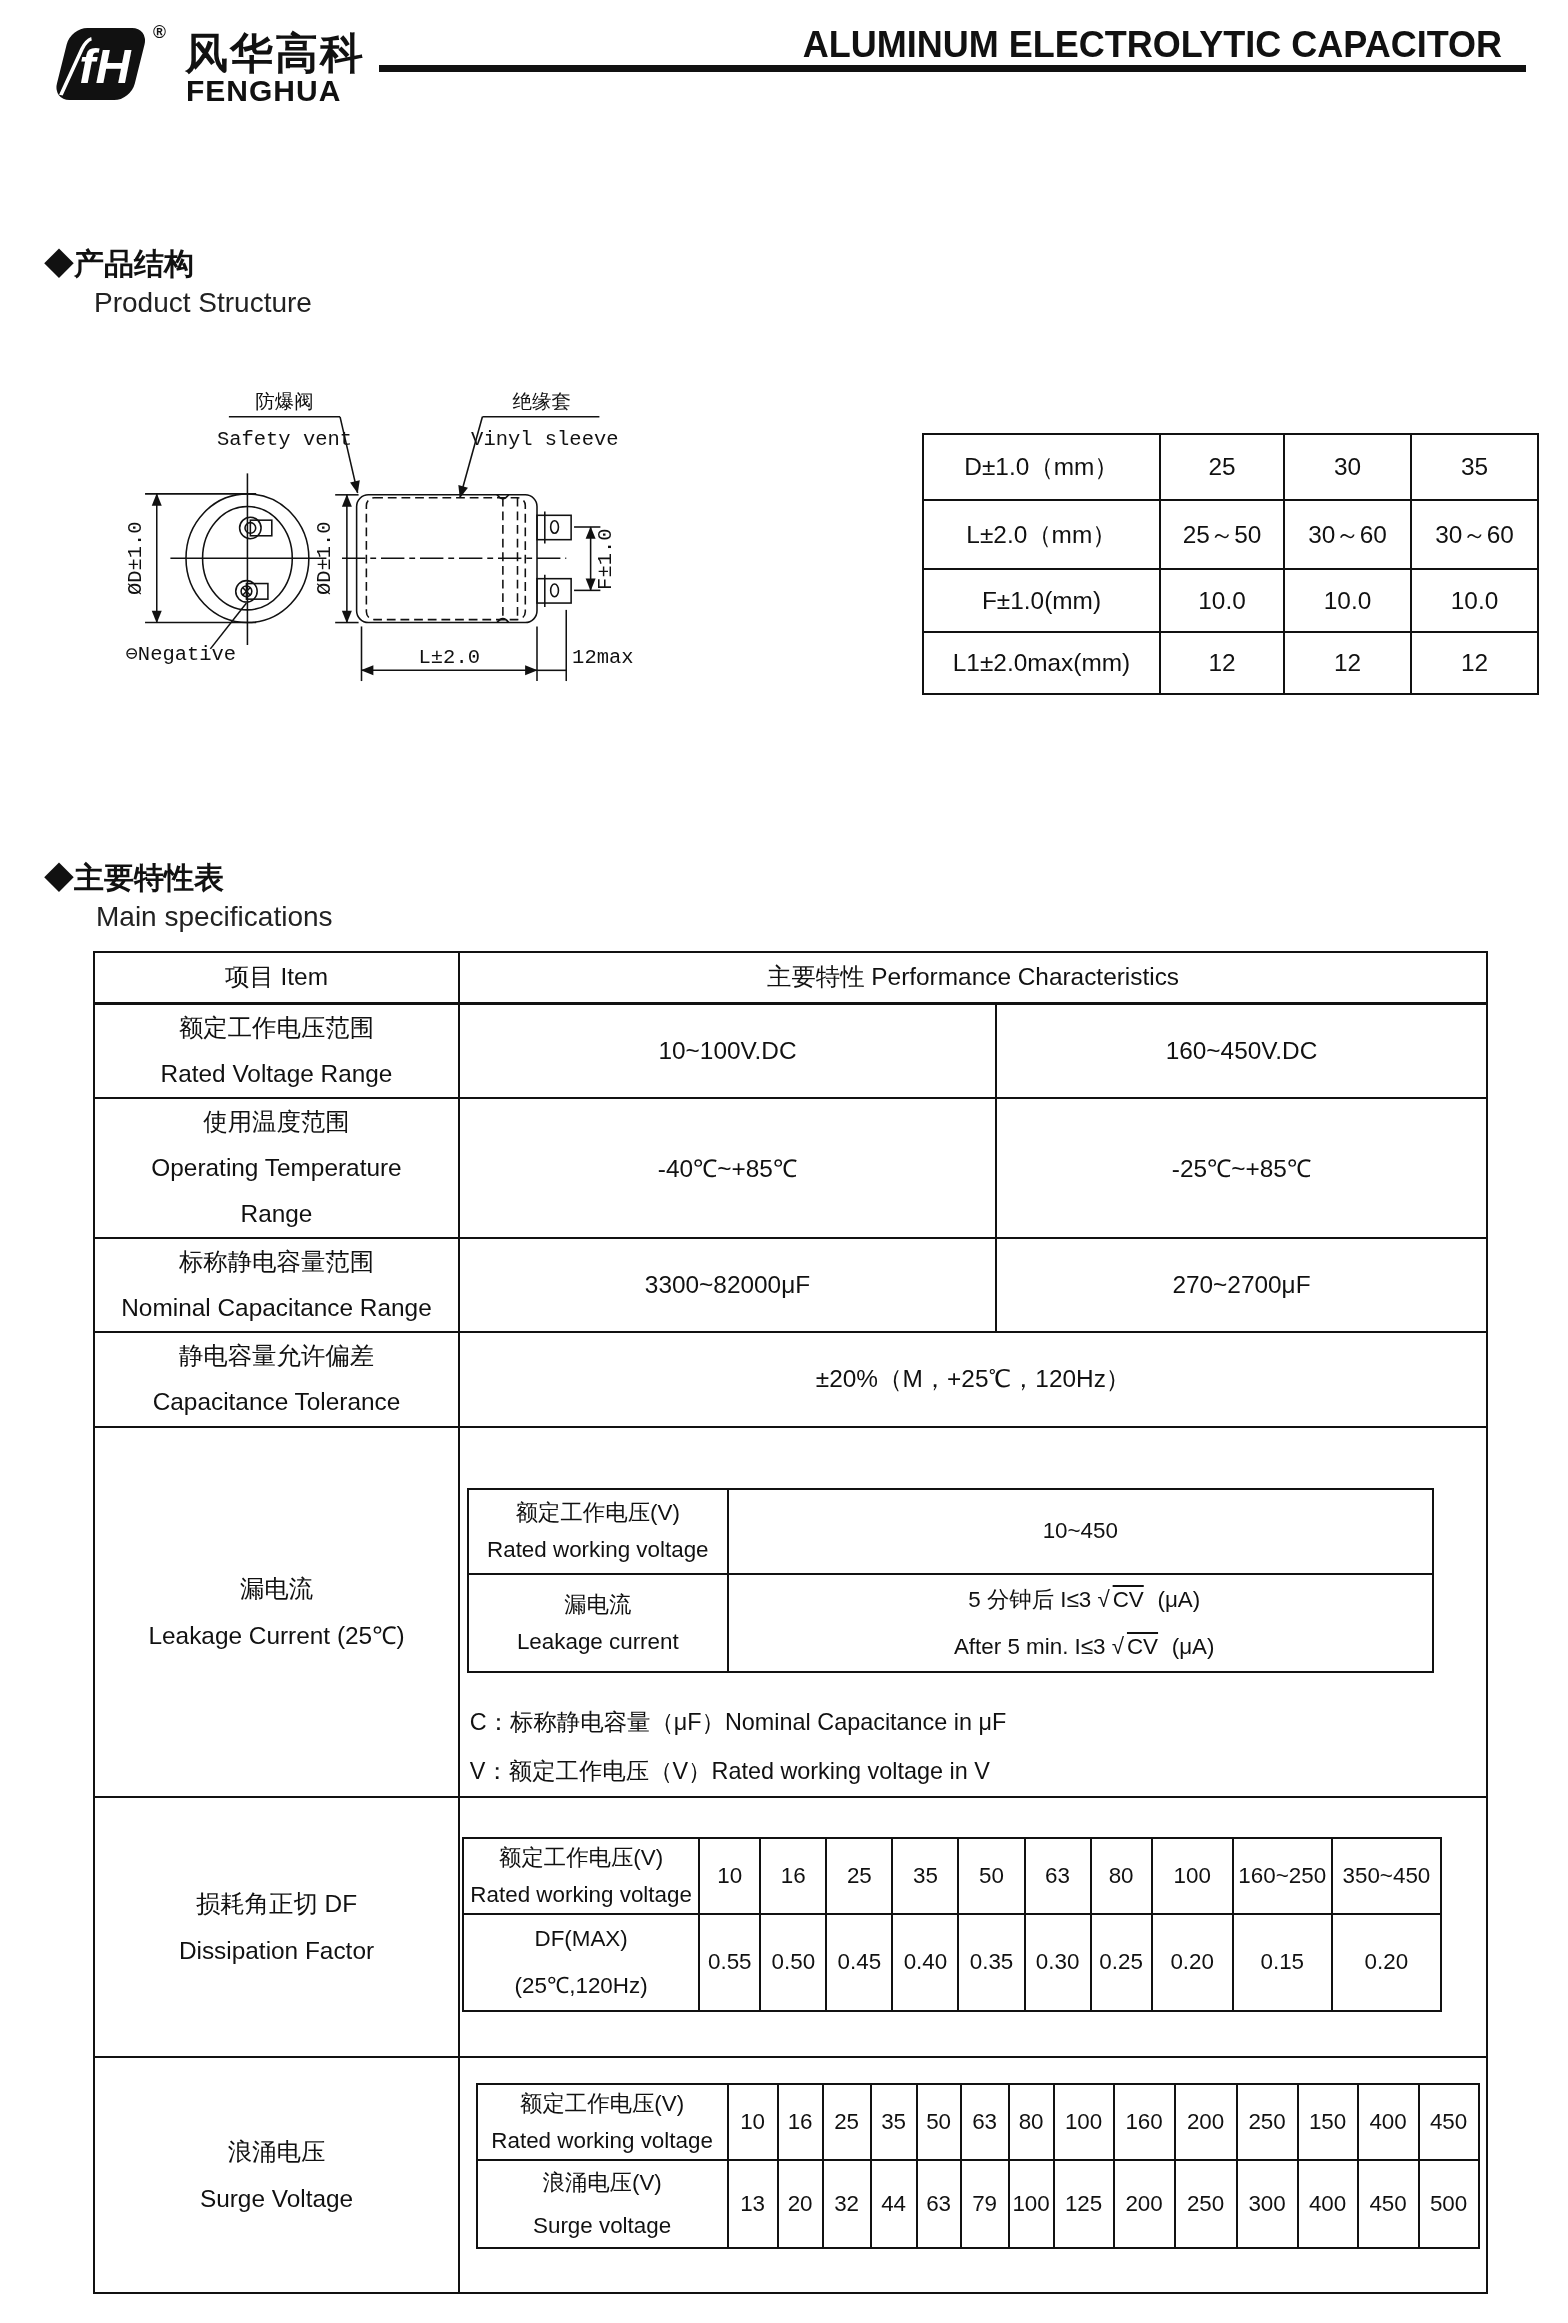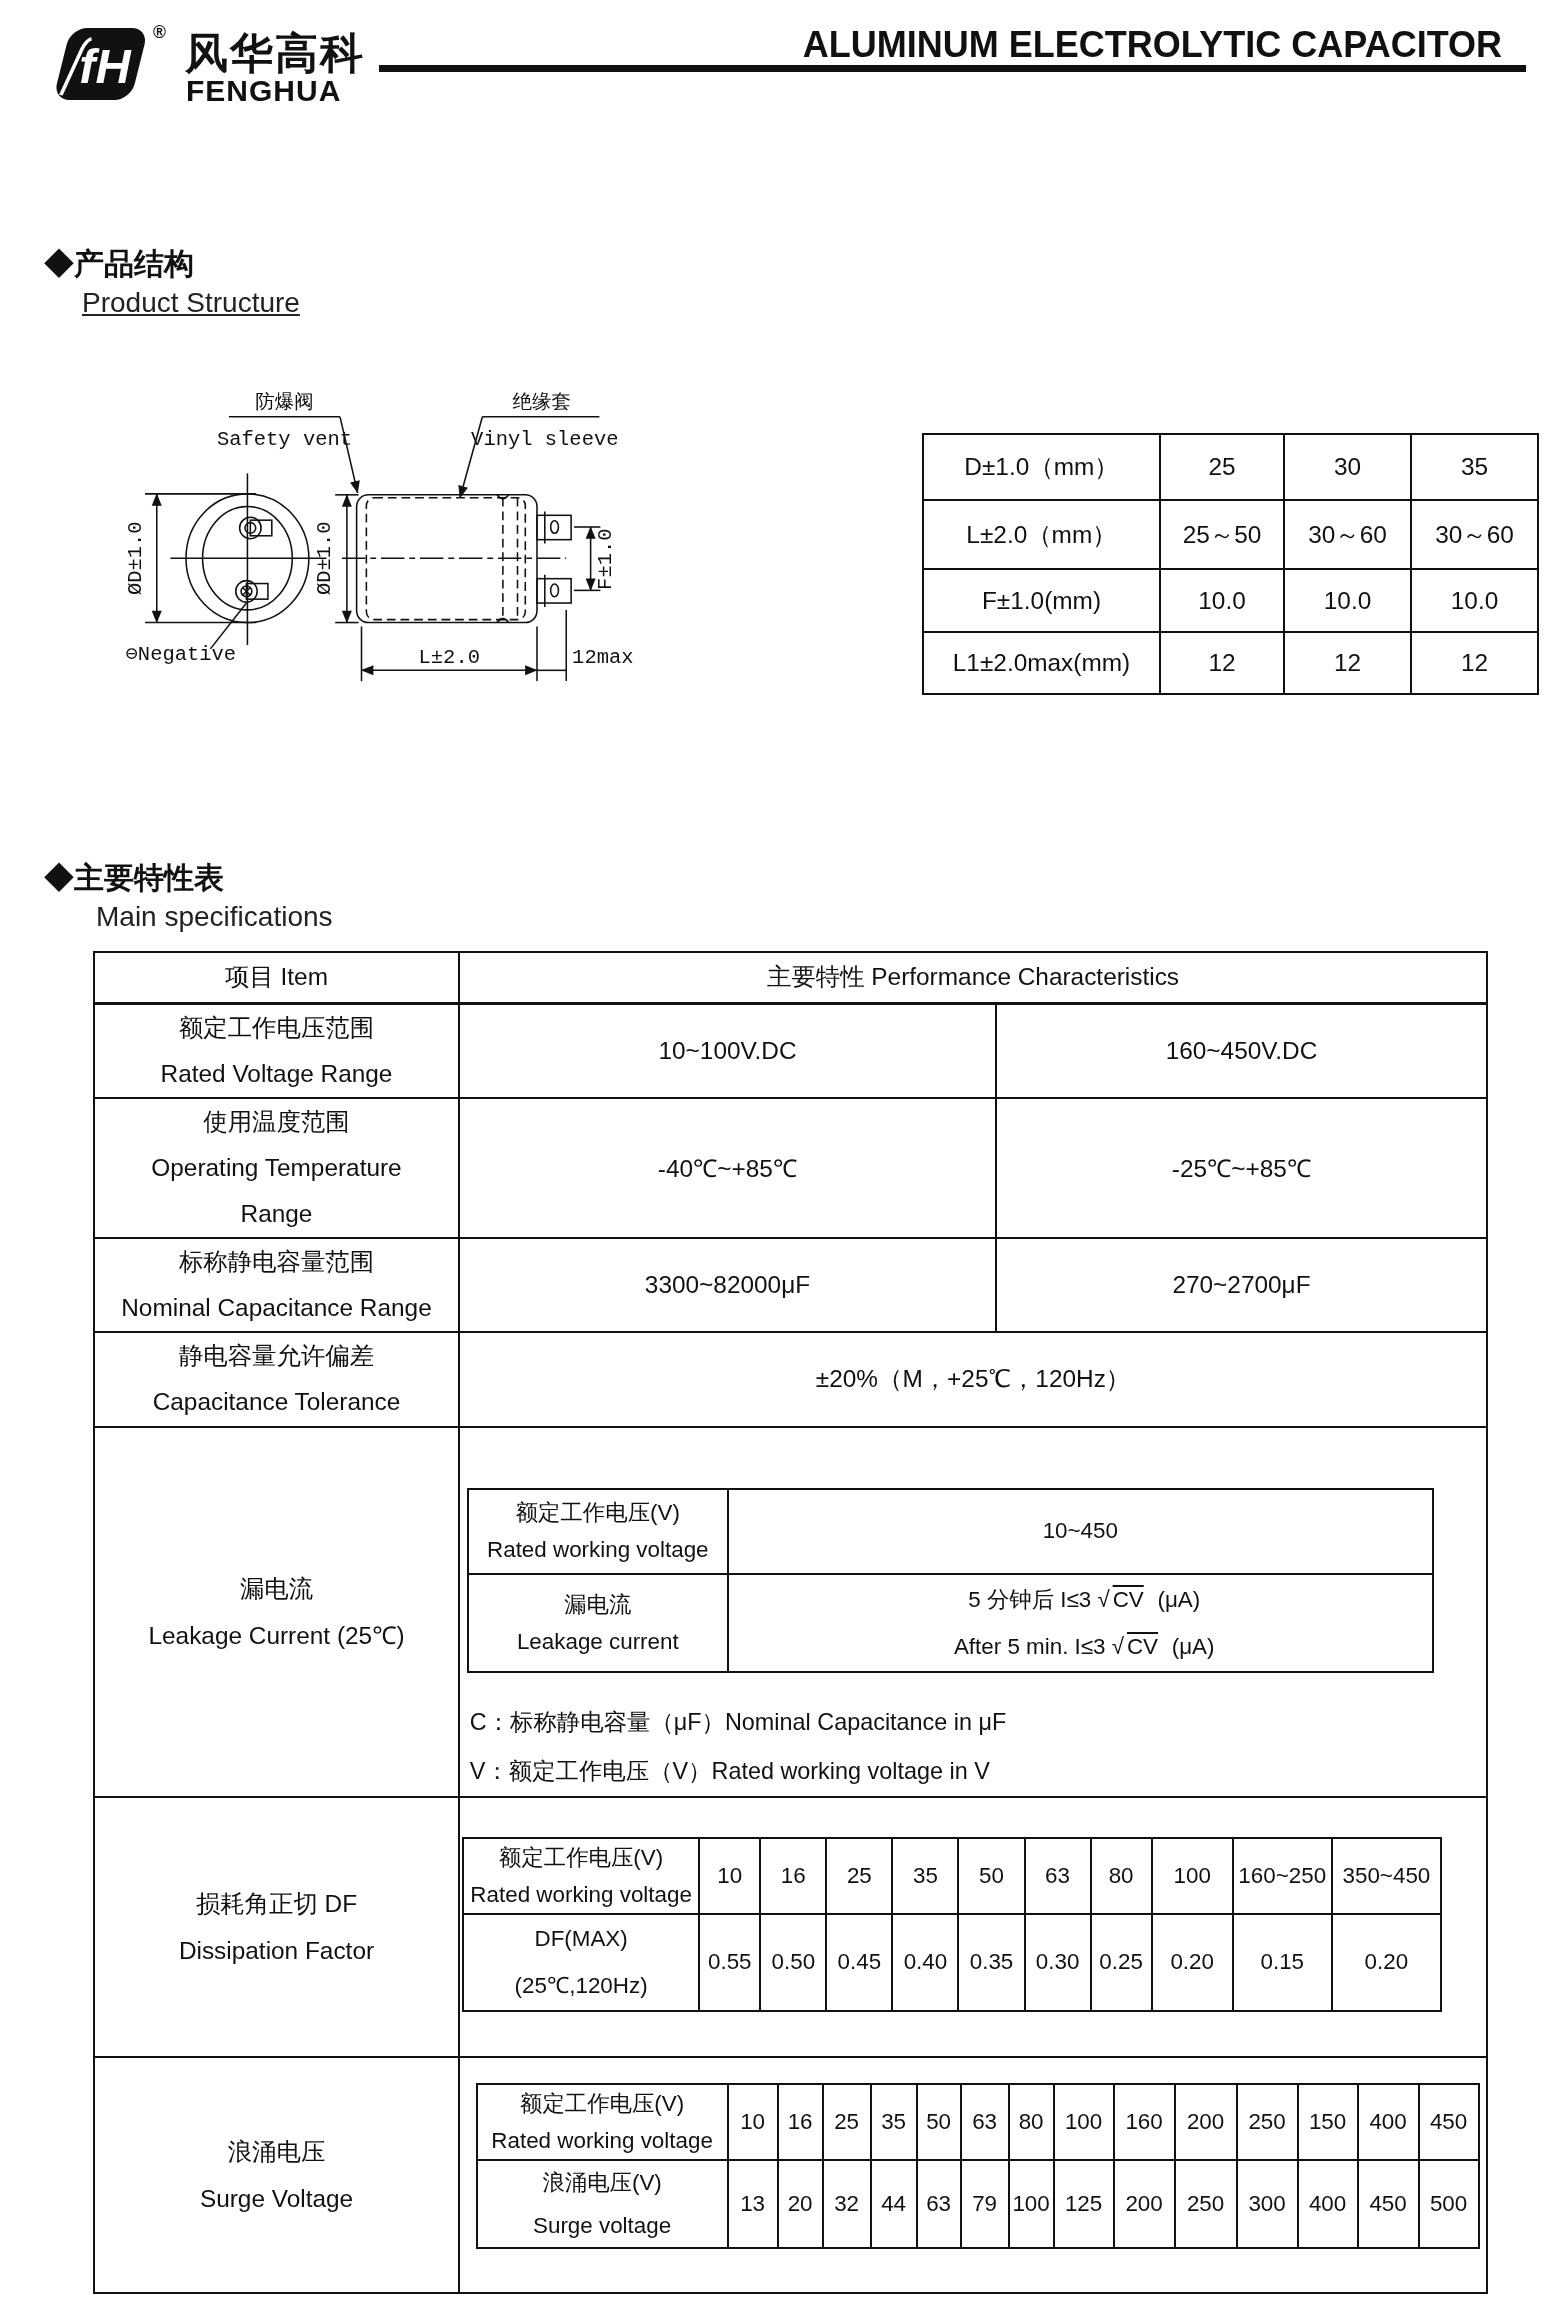--- a/index.html
+++ b/index.html
@@ -12,21 +12,21 @@
   .reg-mark{position:absolute;left:153px;top:21.5px;font-size:17.6px;font-weight:bold;}
   .brand-cn{position:absolute;left:185px;top:25px;font-size:43px;font-weight:bold;letter-spacing:2px;}
   .brand-en{position:absolute;left:186px;top:74px;font-size:30px;font-weight:700;letter-spacing:1px;}
   .doc-title{position:absolute;right:66px;top:24.4px;font-size:36px;font-weight:bold;letter-spacing:0px;}
   .header-rule{position:absolute;left:379px;top:65px;width:1147px;height:6.8px;background:#111;}
 
   
   .sec-cn{font-size:30px;font-weight:bold;}
   .sec-en{font-size:28px;color:#222;}
   .s1-cn{left:44px;top:244px;}
-  .s1-en{left:82px;top:287px;text-decoration:underline;}
+  .s1-en{left:94px;top:287px;}
   .s2-cn{left:44px;top:858px;}
   .s2-en{left:96px;top:901px;}
 
   
   .drawing{position:absolute;left:98px;top:371px;width:566px;height:351px;}
   .drawing .t-cn{font-family:"Liberation Sans",sans-serif;font-size:20px;fill:#111;}
   .drawing .t-mono{font-family:"Liberation Mono",monospace;font-size:21px;fill:#111;}
 
   
   .dim-table{position:absolute;left:922px;top:433px;width:614px;border-collapse:collapse;

